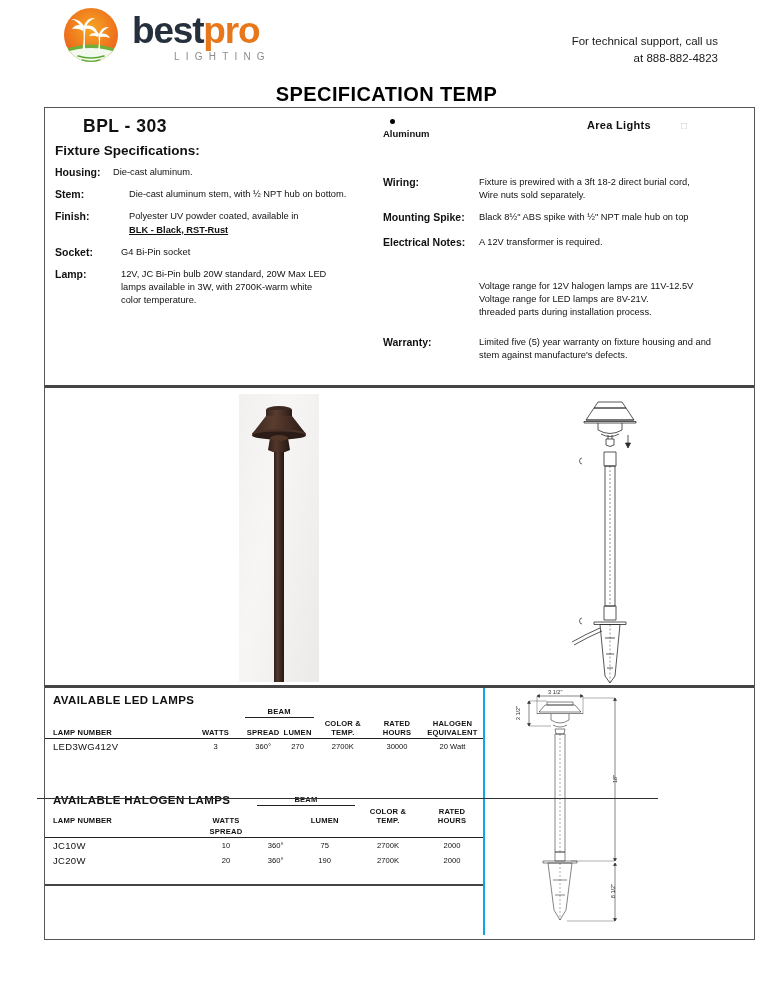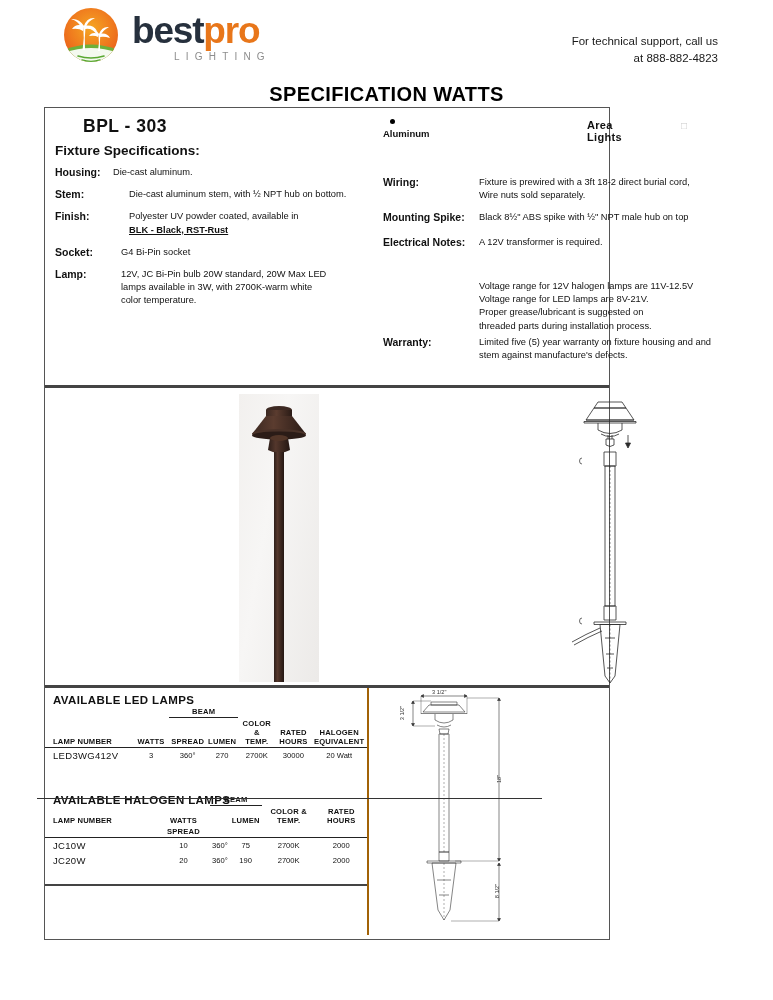--- a/index.html
+++ b/index.html
@@ -34,21 +34,21 @@
 
   .sheet-title {
     position:absolute; left:0; right:0; top:83px;
     text-align:center; font-size:20px; font-weight:700;
     letter-spacing:0.4px; color:#000;
   }
 
   
   .doc {
     position:absolute; left:44px; top:107px;
-    width:566px; height:833px;
+    width:711px; height:833px;
     border:1.5px solid #555;
     background:#fff;
   }
 
   
   .spec-panel { position:relative; height:280px; border-bottom:3px solid #444; }
 
   .model {
     position:absolute; left:38px; top:8px;
     font-size:17.5px; font-weight:700; letter-spacing:0.5px;
@@ -99,21 +99,21 @@
   }
   .photo {
     position:absolute; left:194px; top:6px;
     width:80px; height:288px;
     background:linear-gradient(100deg,#f2f0ee 0%,#f7f6f5 38%,#eceae8 100%);
   }
   .drawing-mid { position:absolute; left:505px; top:2px; width:120px; height:296px; }
 
   
   .bottom-panel { position:relative; height:247px; display:flex; }
-  .tables-area { width:440px; position:relative; border-right:2px solid #a16207; }
+  .tables-area { width:440px; position:relative; border-right:2px solid #0ea5e9; }
   .dims-area { flex:1; position:relative; }
 
   .tbl-title {
     font-size:11.5px; font-weight:700; letter-spacing:0.4px;
     padding:6px 0 0 8px;
   }
   .tbl-title.strike { position:relative; }
   .tbl-title.strike:after {
     content:""; position:absolute; left:-8px; right:-175px; top:55%;
     border-top:1.2px solid #333;
@@ -191,21 +191,21 @@
       </div>
       <div class="wm-sub">LIGHTING</div>
     </div>
   </div>
 
   <div class="support">
     <div>For technical support, call us</div>
     <div>at 888-882-4823</div>
   </div>
 
-  <div class="sheet-title">SPECIFICATION WATTS</div>
+  <div class="sheet-title">SPECIFICATION TEMP</div>
 </div>
 
 <div class="doc">
 
   <div class="spec-panel">
 
     <div class="model">BPL - 303</div>
     <div class="fixture-spec-h">Fixture Specifications:</div>
 
     <div class="bullet-block">
@@ -253,21 +253,20 @@
       </div>
       <div class="srow" style="margin-top:11px;">
         <div class="lbl">Electrical Notes:</div>
         <div class="val">A 12V transformer is required.</div>
       </div>
     </div>
 
     <div class="note-block">
       <div>Voltage range for 12V halogen lamps are 11V-12.5V</div>
       <div>Voltage range for LED lamps are 8V-21V.</div>
-      <div>Proper grease/lubricant is suggested on</div>
       <div>threaded parts during installation process.</div>
     </div>
 
     <div class="warranty-row">
       <div class="lbl">Warranty:</div>
       <div class="val">Limited five (5) year warranty on fixture housing and and stem against manufacture's defects.</div>
     </div>
   </div>
 
   <div class="image-panel">

